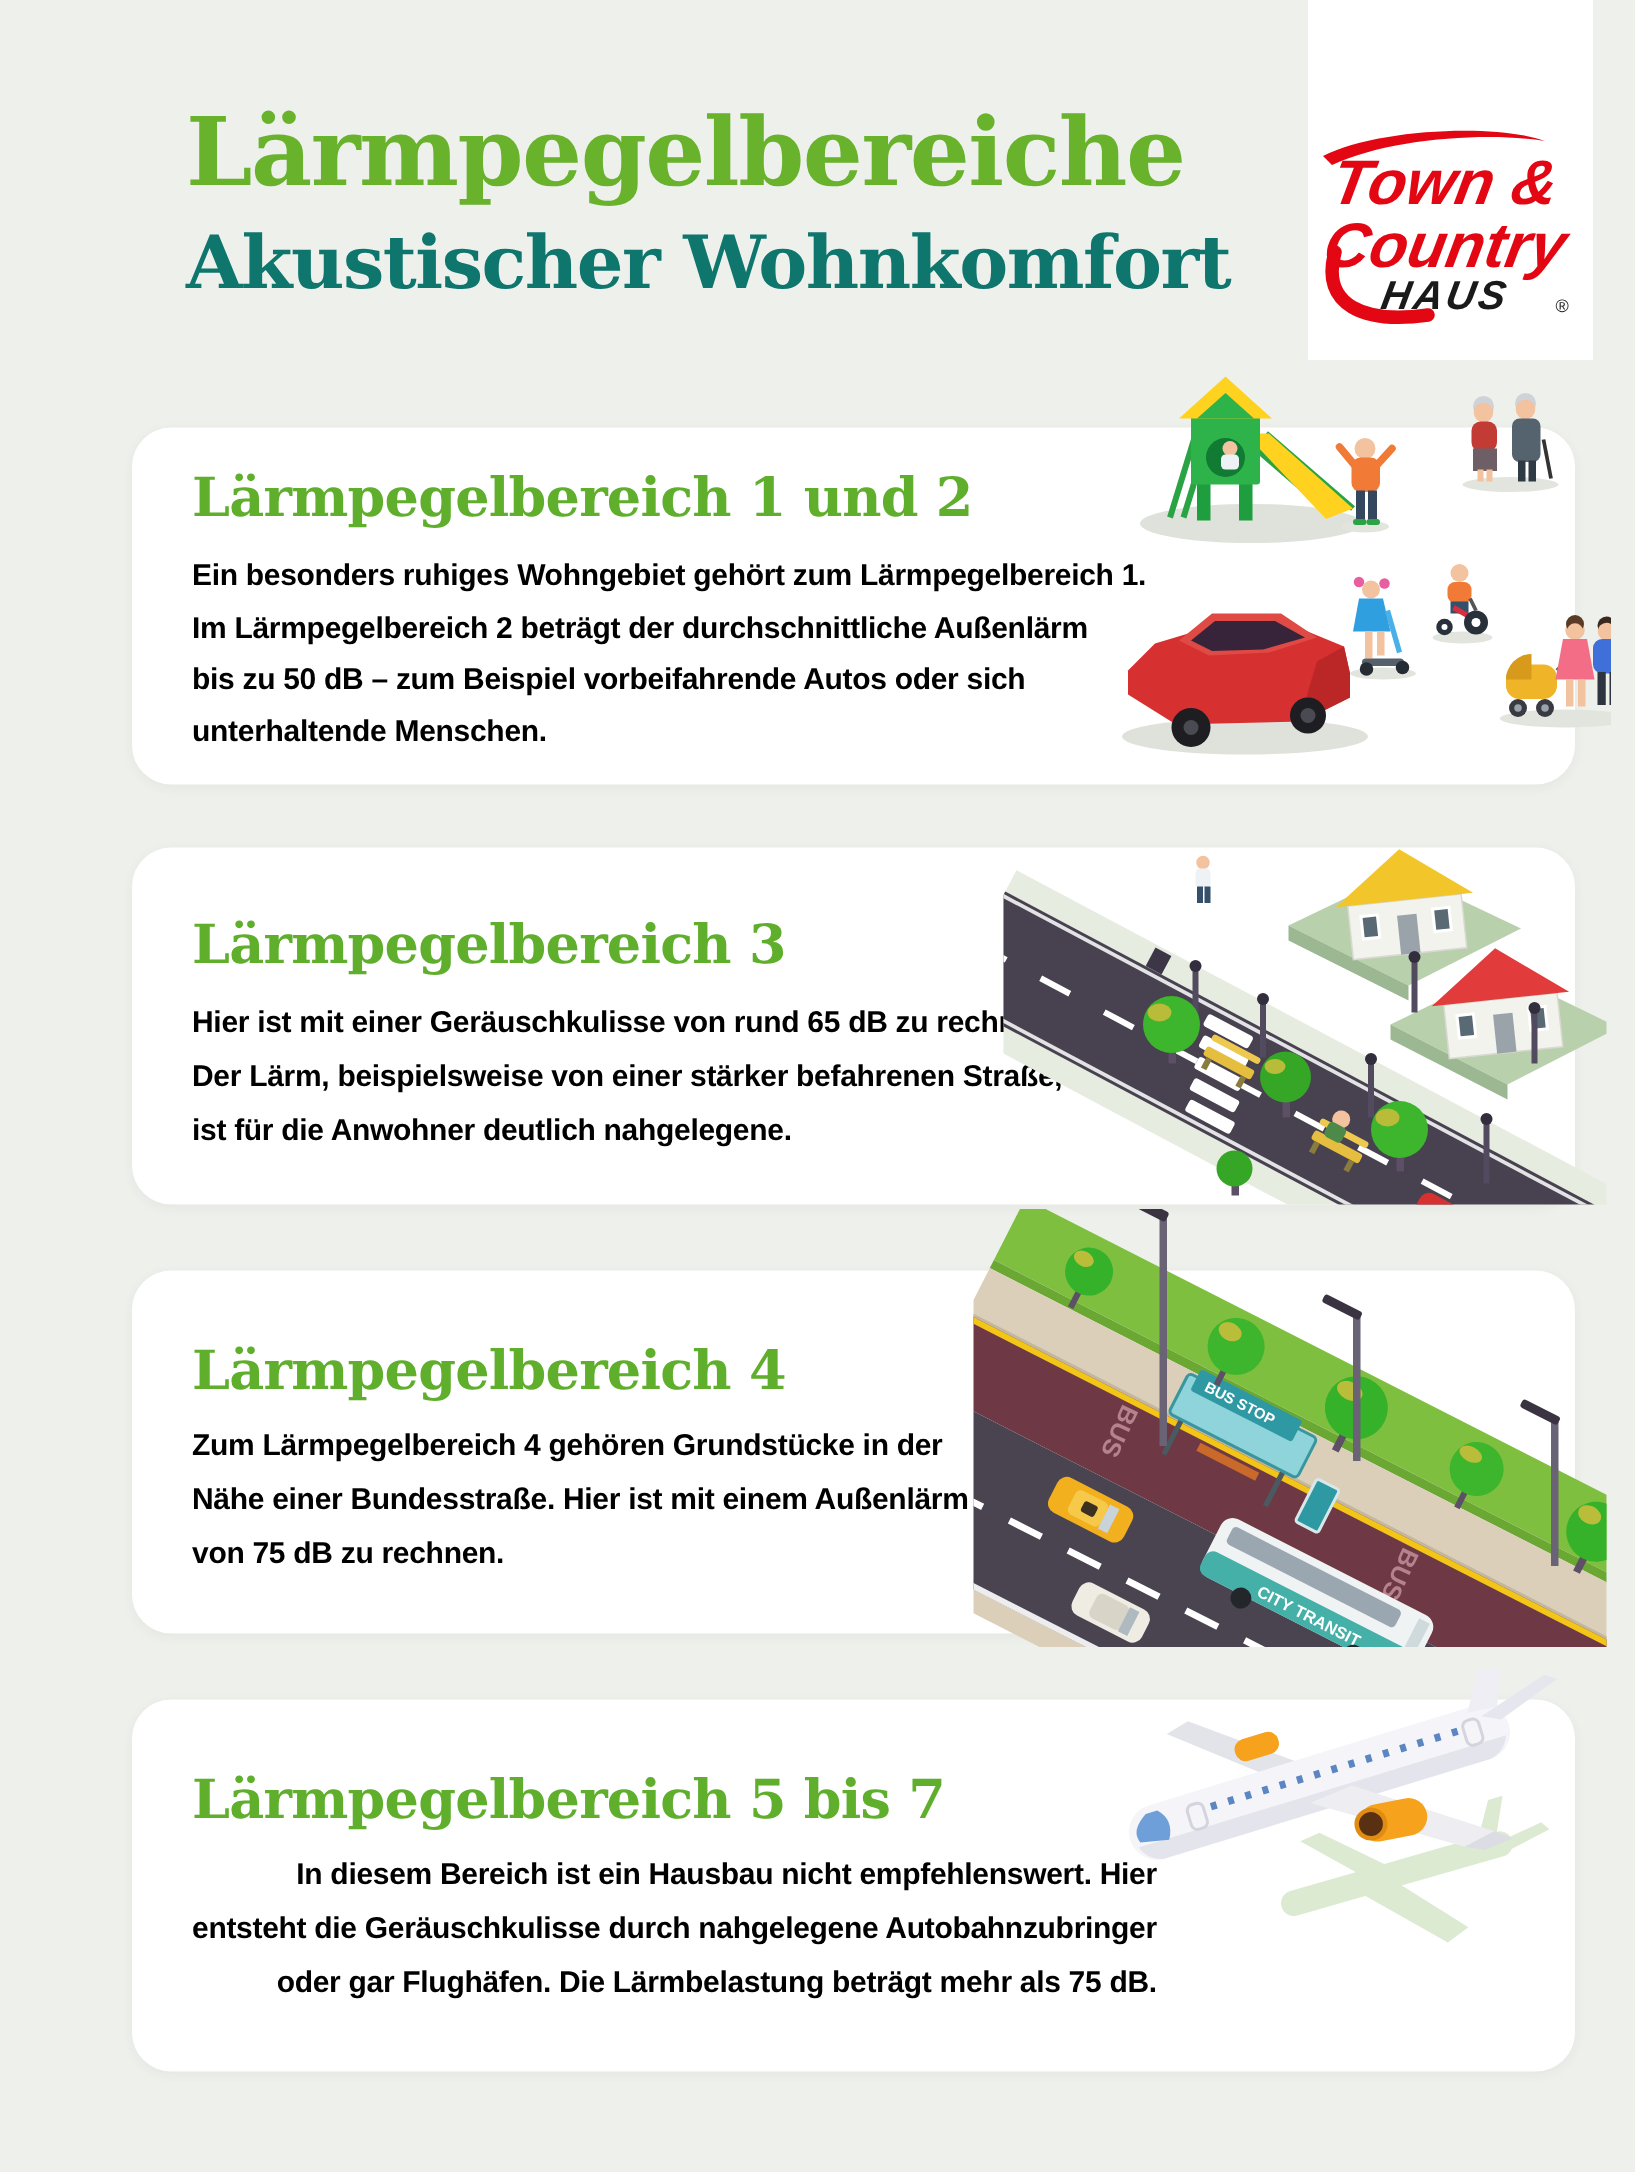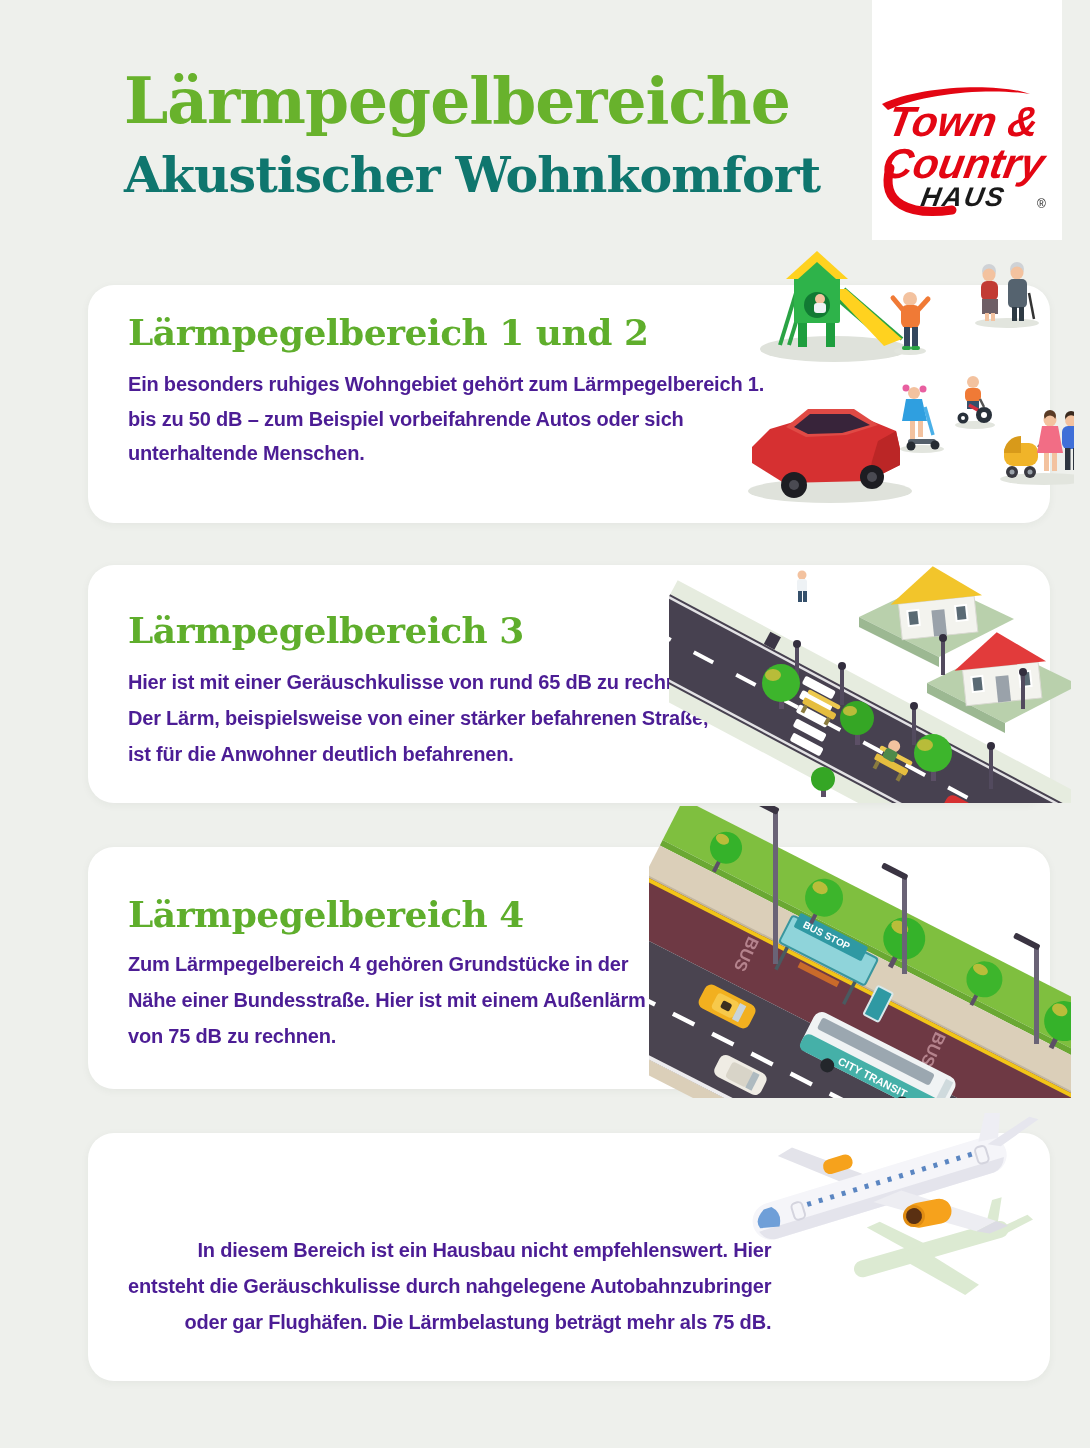--- a/index.html
+++ b/index.html
@@ -8,21 +8,21 @@
   .page-title{position:absolute;left:88px;top:64px;margin:0;font-family:"DejaVu Serif",serif;font-weight:700;font-size:63px;letter-spacing:-1px;color:#68b22c;white-space:nowrap;}
   .page-subtitle{position:absolute;left:88px;top:146px;margin:0;font-family:"DejaVu Serif",serif;font-weight:700;font-size:49px;letter-spacing:-1px;color:#0f766e;white-space:nowrap;}
   .logo-box{position:absolute;left:836px;top:0;width:190px;height:240px;background:#ffffff;}
   .card{position:absolute;left:52px;width:962px;background:#ffffff;border-radius:26px;box-shadow:0 2px 8px rgba(40,50,30,.05);}
   .c1{top:285px;height:238px;}
   .c2{top:565px;height:238px;}
   .c3{top:847px;height:242px;}
   .c4{top:1133px;height:248px;}
   .card h2{position:absolute;left:40px;margin:0;font-family:"DejaVu Serif",serif;font-weight:700;font-size:36px;letter-spacing:-0.5px;color:#5fae2c;white-space:nowrap;}
   .c1 h2{top:26px;} .c2 h2{top:44px;} .c3 h2{top:46px;} .c4 h2{top:46px;}
-  .body{position:absolute;left:40px;color:#4c1d95;font-weight:700;font-size:20px;letter-spacing:-0.2px;}
+  .body{position:absolute;left:40px;color:#000000;font-weight:700;font-size:20px;letter-spacing:-0.2px;}
   .c1 .body{top:82px;} .c2 .body{top:99px;} .c3 .body{top:99px;} .c4 .body{top:99px;text-align:right;}
   .c1 .line{line-height:34.5px;} .c2 .line,.c3 .line,.c4 .line{line-height:36px;}
   .line{white-space:nowrap;}
   .illu{position:absolute;z-index:5;}
   #illu1{left:698px;top:243px;} #illu2{left:633px;top:557px;} #illu3{left:613px;top:806px;} #illu4{left:698px;top:1113px;}
 </style>
 </head>
 <body>
 
 <div class="stage">
@@ -40,44 +40,46 @@
         <text x="84" y="206" font-family="Liberation Sans, sans-serif" font-style="italic" font-weight="bold" font-size="27" letter-spacing="2" fill="#1a1a1a">HAUS</text>
       </g>
       <text x="165" y="208" font-size="12" fill="#1a1a1a">®</text>
     </svg>
   </div>
 
   <section class="card c1">
     <h2>Lärmpegelbereich 1 und 2</h2>
     <div class="body">
       <div class="line">Ein besonders ruhiges Wohngebiet gehört zum Lärmpegelbereich 1.</div>
+      <div class="line">Im Lärmpegelbereich 2 beträgt der durchschnittliche Außenlärm</div>
       <div class="line">bis zu 50 dB – zum Beispiel vorbeifahrende Autos oder sich</div>
       <div class="line">unterhaltende Menschen.</div>
     </div>
   </section>
 
   <section class="card c2">
     <h2>Lärmpegelbereich 3</h2>
     <div class="body">
       <div class="line">Hier ist mit einer Geräuschkulisse von rund 65 dB zu rechnen.</div>
       <div class="line">Der Lärm, beispielsweise von einer stärker befahrenen Straße,</div>
-      <div class="line">ist für die Anwohner deutlich befahrenen.</div>
+      <div class="line">ist für die Anwohner deutlich nahgelegene.</div>
     </div>
   </section>
 
   <section class="card c3">
     <h2>Lärmpegelbereich 4</h2>
     <div class="body">
       <div class="line">Zum Lärmpegelbereich 4 gehören Grundstücke in der</div>
       <div class="line">Nähe einer Bundesstraße. Hier ist mit einem Außenlärm</div>
       <div class="line">von 75 dB zu rechnen.</div>
     </div>
   </section>
 
   <section class="card c4">
+    <h2>Lärmpegelbereich 5 bis 7</h2>
     <div class="body">
       <div class="line">In diesem Bereich ist ein Hausbau nicht empfehlenswert. Hier</div>
       <div class="line">entsteht die Geräuschkulisse durch nahgelegene Autobahnzubringer</div>
       <div class="line">oder gar Flughäfen. Die Lärmbelastung beträgt mehr als 75 dB.</div>
     </div>
   </section>
 
   <svg id="illu1" class="illu" width="340" height="265" viewBox="0 0 340 265">
     <g transform="translate(30,0)">
       <ellipse cx="70" cy="106" rx="74" ry="13" fill="#dfe2db"></ellipse>

